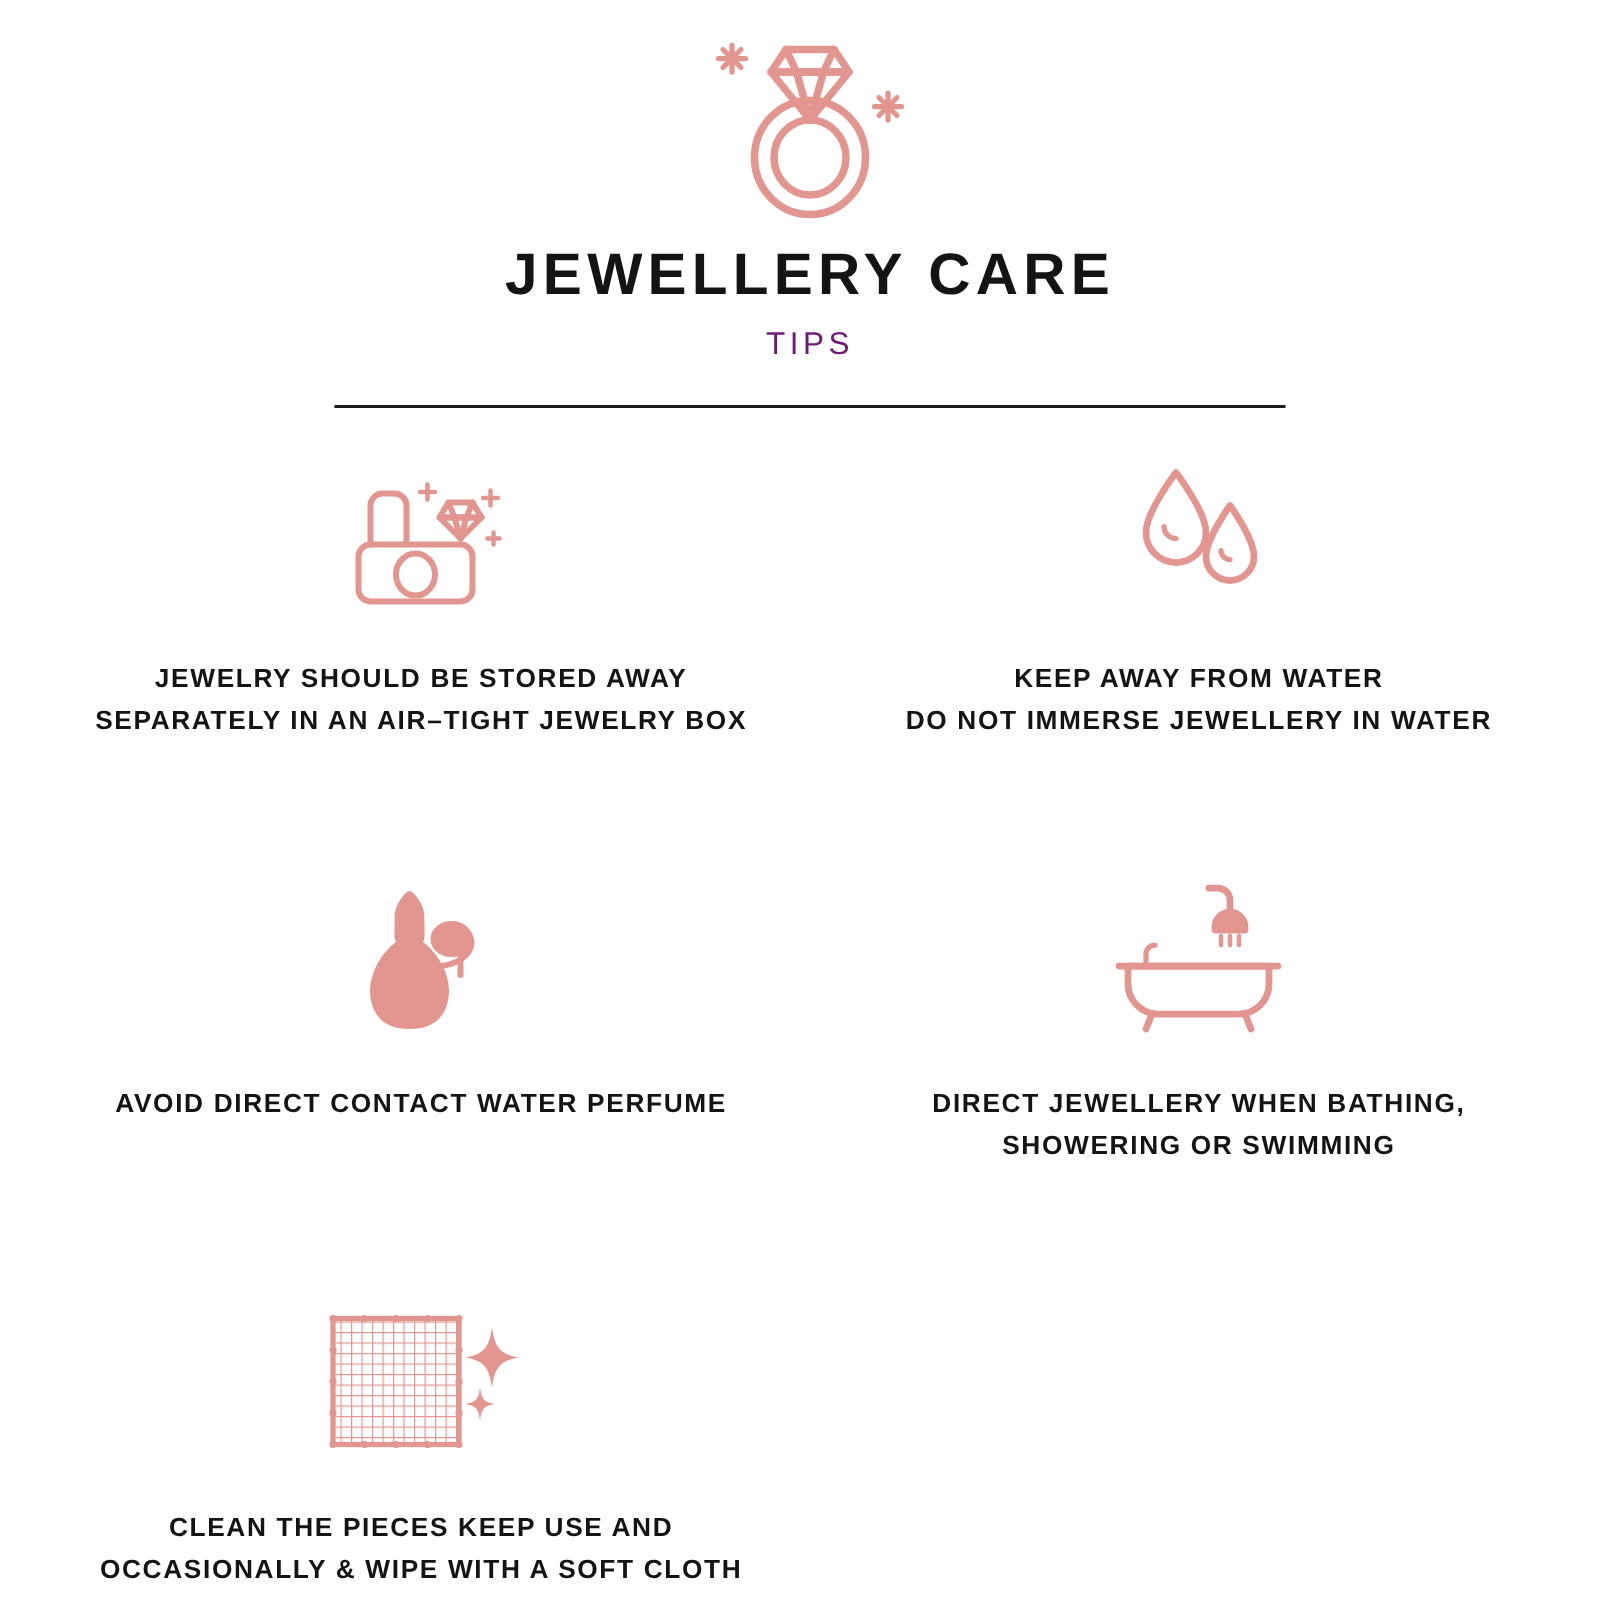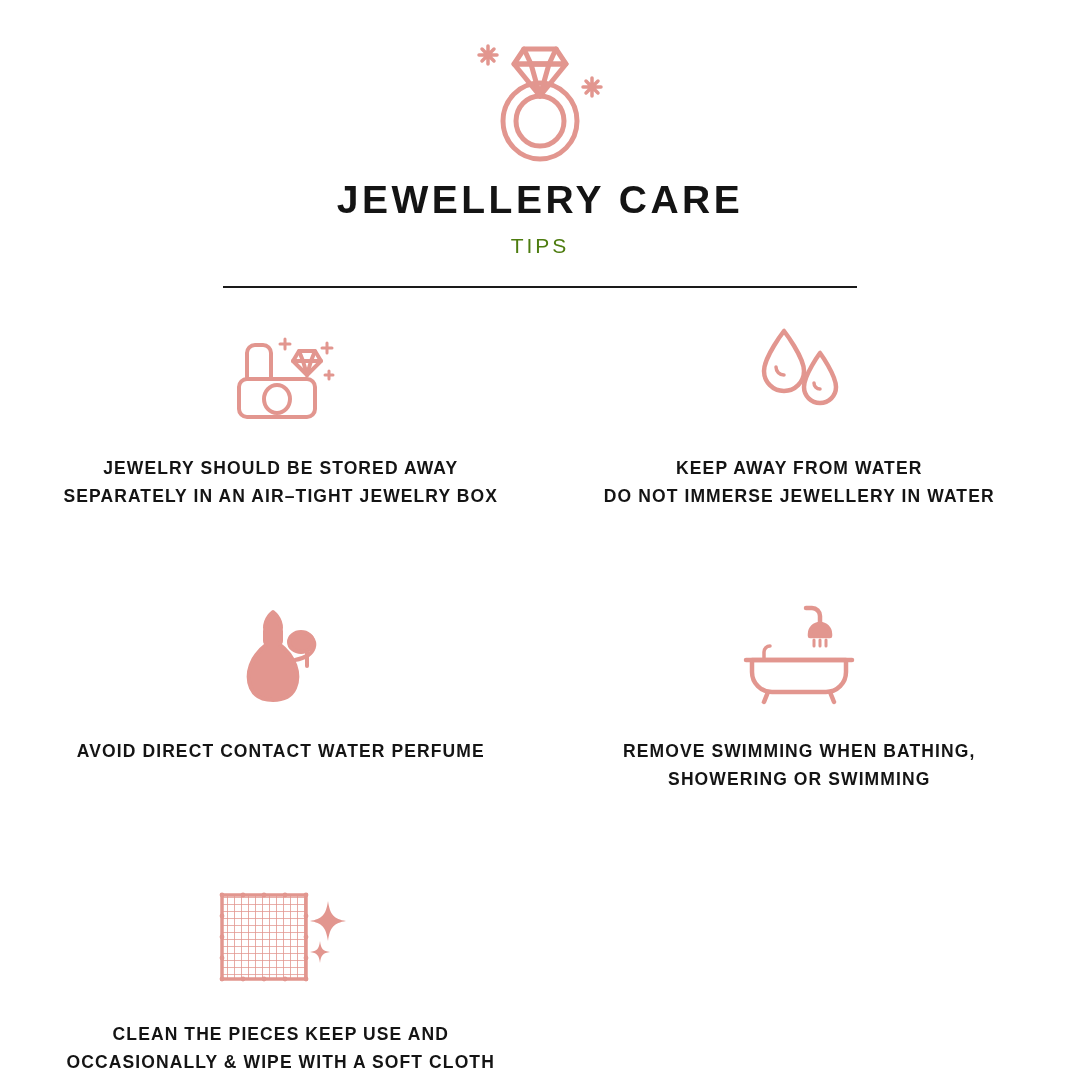--- a/index.html
+++ b/index.html
@@ -23,41 +23,41 @@
     flex-direction: column;
     align-items: center;
   }
 
   
   .header {
     width: 100%;
     display: flex;
     flex-direction: column;
     align-items: center;
-    padding-top: 16px;
+    padding-top: 0;
   }
   .hero-icon {
     width: 200px;
     height: 150px;
     display: block;
   }
   .title {
     font-size: 39px;
     letter-spacing: 3.5px;
     font-weight: bold;
     margin-top: 12px;
     color: #141414;
     text-align: center;
   }
   .subtitle {
     font-size: 21px;
     letter-spacing: 3px;
     font-weight: normal;
     margin-top: 12px;
-    color: #4d7c0f;
+    color: #701a75;
     text-align: center;
   }
   .divider {
     width: 634px;
     height: 2px;
     background: #1a1a1a;
     margin-top: 28px;
   }
 
   
@@ -217,21 +217,21 @@
             <path d="M12 60 h106"></path>
 
             <path d="M34 92 L30 102"></path>
             <path d="M96 92 L100 102"></path>
 
             <path d="M30 60 v-8 a6 6 0 0 1 6 -6" stroke-width="3.5"></path>
           </g>
         </svg>
       </div>
       <div class="tip-text">
-        <span class="line">REMOVE SWIMMING WHEN BATHING,</span>
+        <span class="line">DIRECT JEWELLERY WHEN BATHING,</span>
         <span class="line">SHOWERING OR SWIMMING</span>
       </div>
     </div>
 
     <div class="tip">
       <div class="tip-icon">
         <svg width="150" height="112" viewBox="0 0 150 112" xmlns="http://www.w3.org/2000/svg">
           <defs>
             <pattern id="clothGrid" width="7" height="7" patternUnits="userSpaceOnUse">
               <path d="M7 0 L0 0 L0 7" fill="none" stroke="#e2968f" stroke-width="1.6"></path>

